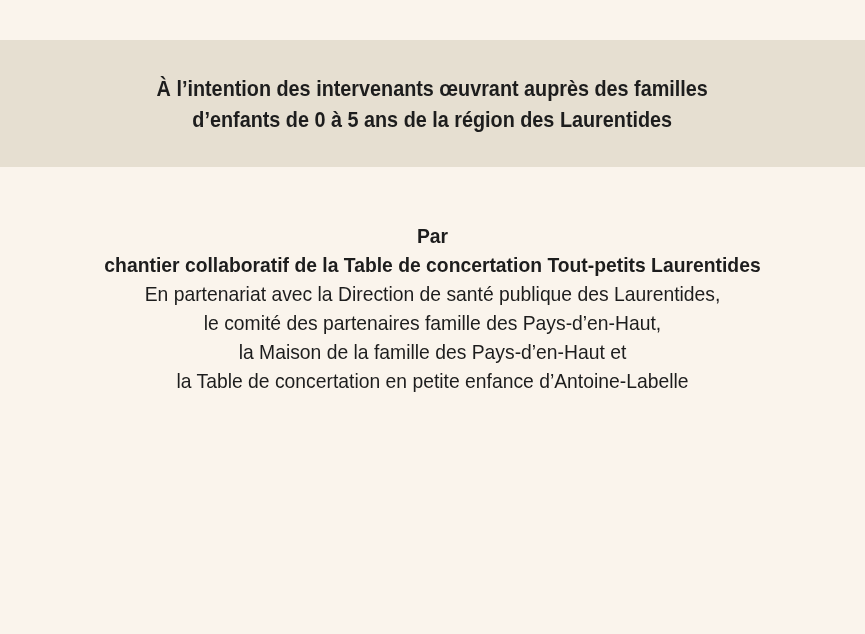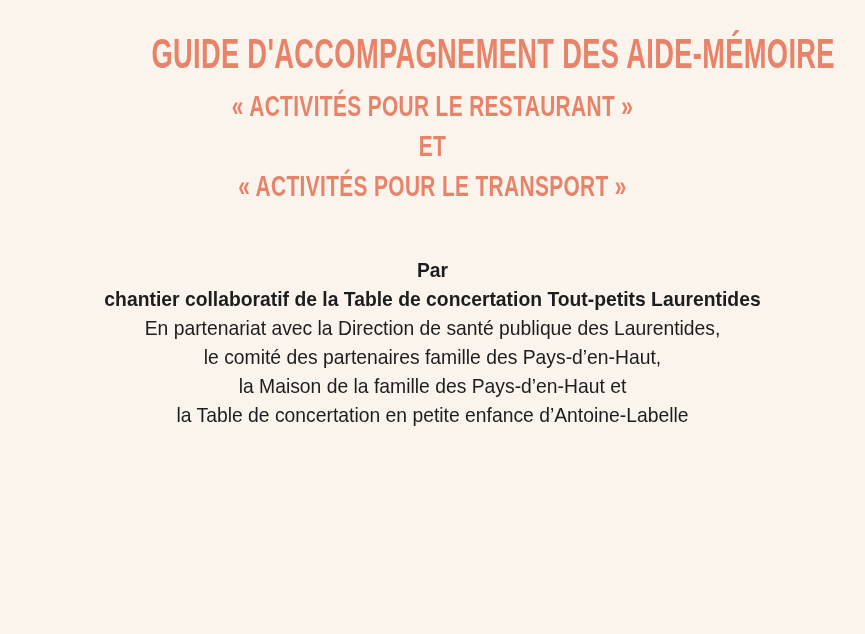--- a/index.html
+++ b/index.html
@@ -62,27 +62,27 @@
     transform-origin: 50% 50%;
   }
   .byline .bold { font-weight: 700; }
   .byline div { white-space: nowrap; }
 </style>
 </head>
 <body>
 
 <div class="page">
 
-  <div class="header">
-    <div class="title">GUIDE D'ACCOMPAGNEMENT DES AIDE-MÉMOIRE</div>
-    <div class="subtitle first">« ACTIVITÉS POUR LE RESTAURANT »</div>
-    <div class="subtitle">ET</div>
-    <div class="subtitle">« ACTIVITÉS POUR LE TRANSPORT »</div>
+
+  <div class="band">
+    <div class="band-text">
+      <div>À l’intention des intervenants œuvrant auprès des familles</div>
+      <div>d’enfants de 0 à 5 ans de la région des Laurentides</div>
+    </div>
   </div>
-
 
   <div class="byline">
     <div class="bold">Par</div>
     <div class="bold">chantier collaboratif de la Table de concertation Tout-petits Laurentides</div>
     <div>En partenariat avec la Direction de santé publique des Laurentides,</div>
     <div>le comité des partenaires famille des Pays-d’en-Haut,</div>
     <div>la Maison de la famille des Pays-d’en-Haut et</div>
     <div>la Table de concertation en petite enfance d’Antoine-Labelle</div>
   </div>
 

